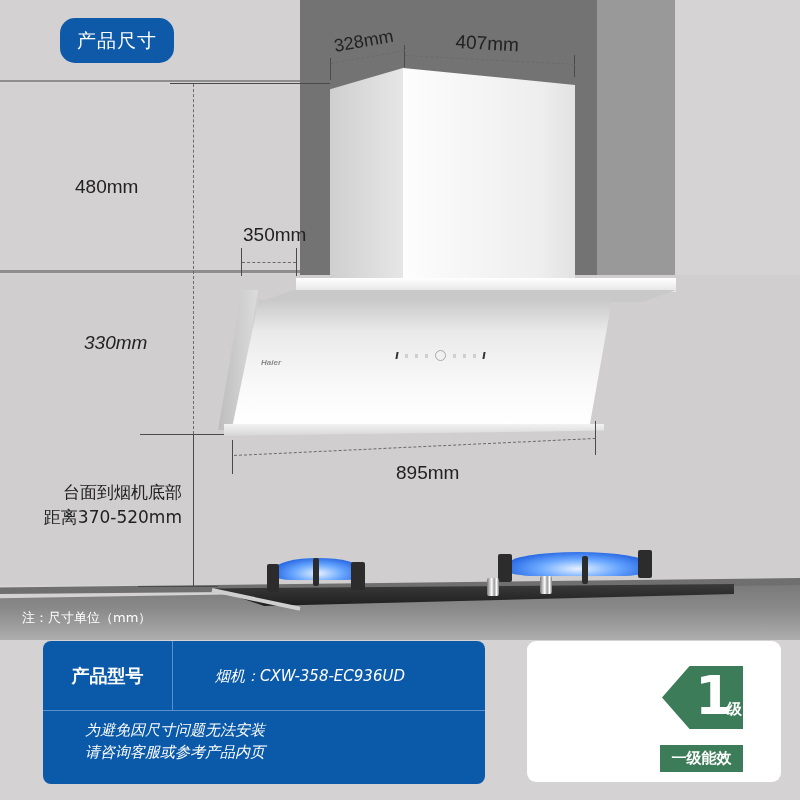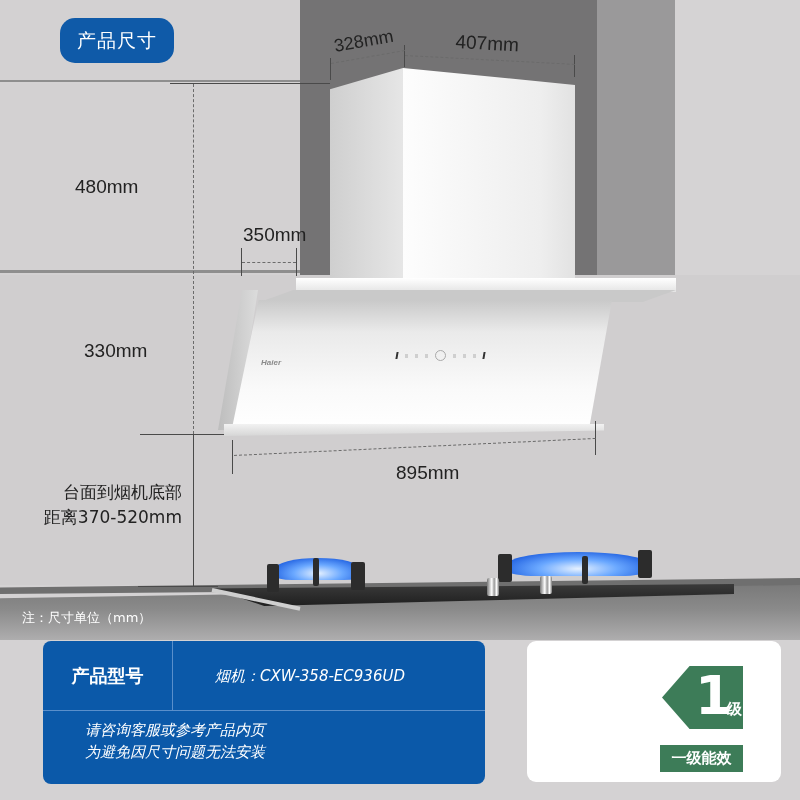--- a/index.html
+++ b/index.html
@@ -140,21 +140,21 @@
   <div class="abs dim-text dim-rot-a" style="left:336px; top:36px; font-size:18px;">328mm</div>
   <div class="abs dim-text dim-rot-b" style="left:455px; top:31px;">407mm</div>
 
   <div class="abs dim-text" style="left:75px; top:176px;">480mm</div>
 
   <div class="abs solid-v" style="left:241px; top:248px; height:28px;"></div>
   <div class="abs solid-v" style="left:296px; top:248px; height:28px;"></div>
   <div class="abs dash-h" style="left:242px; top:262px; width:54px;"></div>
   <div class="abs dim-text" style="left:243px; top:224px;">350mm</div>
 
-  <div class="abs dim-text" style="left:84px; top:340px;">330mm</div>
+  <div class="abs dim-text" style="left:84px; top:332px;font-style:italic;">330mm</div>
 
   <div class="abs solid-v" style="left:232px; top:440px; height:34px;"></div>
   <div class="abs solid-v" style="left:595px; top:421px; height:34px;"></div>
   <div class="abs dash-h" style="left:234px; top:455px; width:362px; transform:rotate(-2.7deg); transform-origin:left;"></div>
   <div class="abs dim-text" style="left:396px; top:462px;">895mm</div>
 
   <div class="abs dim-text" style="left:30px; top:480px; font-size:17px; text-align:right; width:152px; line-height:25px; font-family:'DejaVu Sans',sans-serif;">
     <div>台面到烟机底部</div>
     <div>距离370-520mm</div>
   </div>
@@ -182,22 +182,22 @@
 
   <div class="abs info-table">
     <div class="info-row r1">
       <div class="info-label">产品型号</div>
       <div class="info-value">
         <span>烟机：CXW-358-EC936UD</span>
       </div>
     </div>
     <div class="info-row r2">
       <div class="info-value">
+        <span>为避免因尺寸问题无法安装</span>
         <span>请咨询客服或参考产品内页</span>
-        <span>为避免因尺寸问题无法安装</span>
       </div>
     </div>
   </div>
 
   <div class="abs energy-card"></div>
   <div class="abs grade-arrow"></div>
   <div class="abs grade-num">1</div>
   <div class="abs grade-unit">级</div>
   <div class="abs grade-text">一级能效</div>
 </div>

